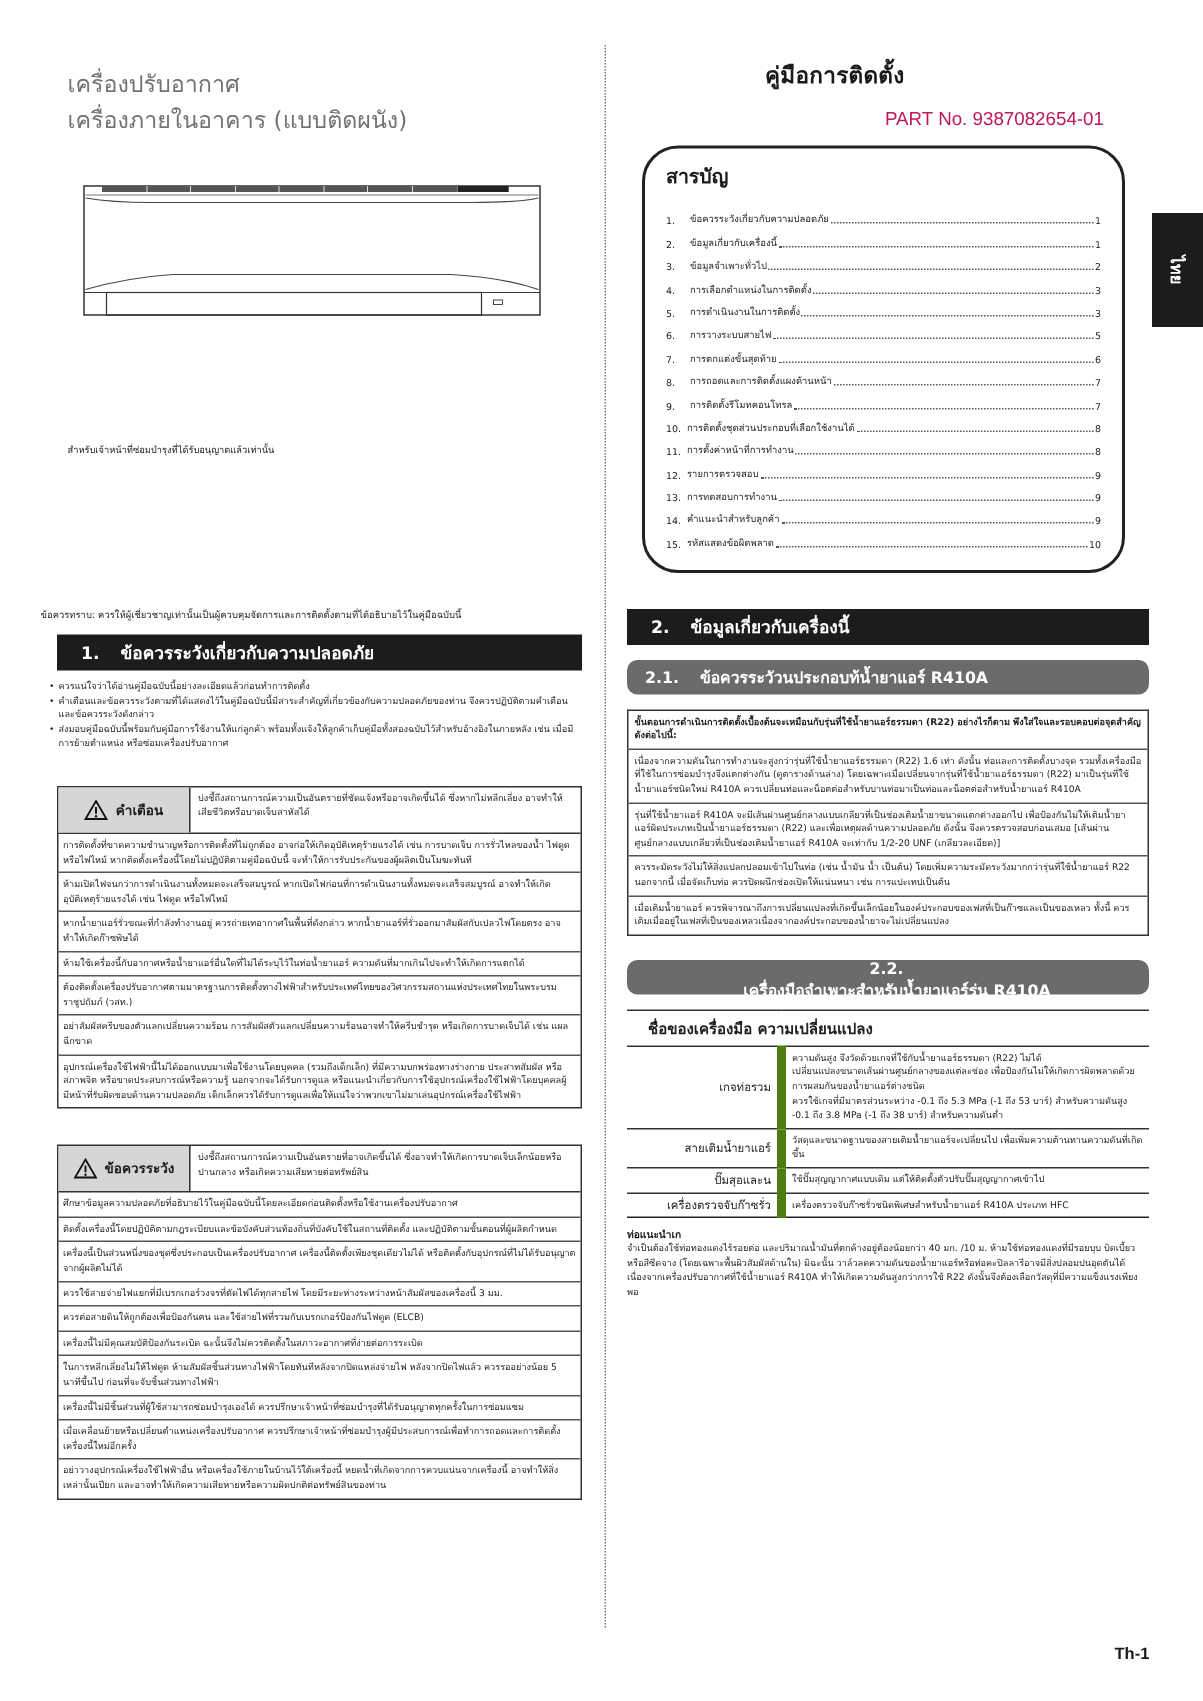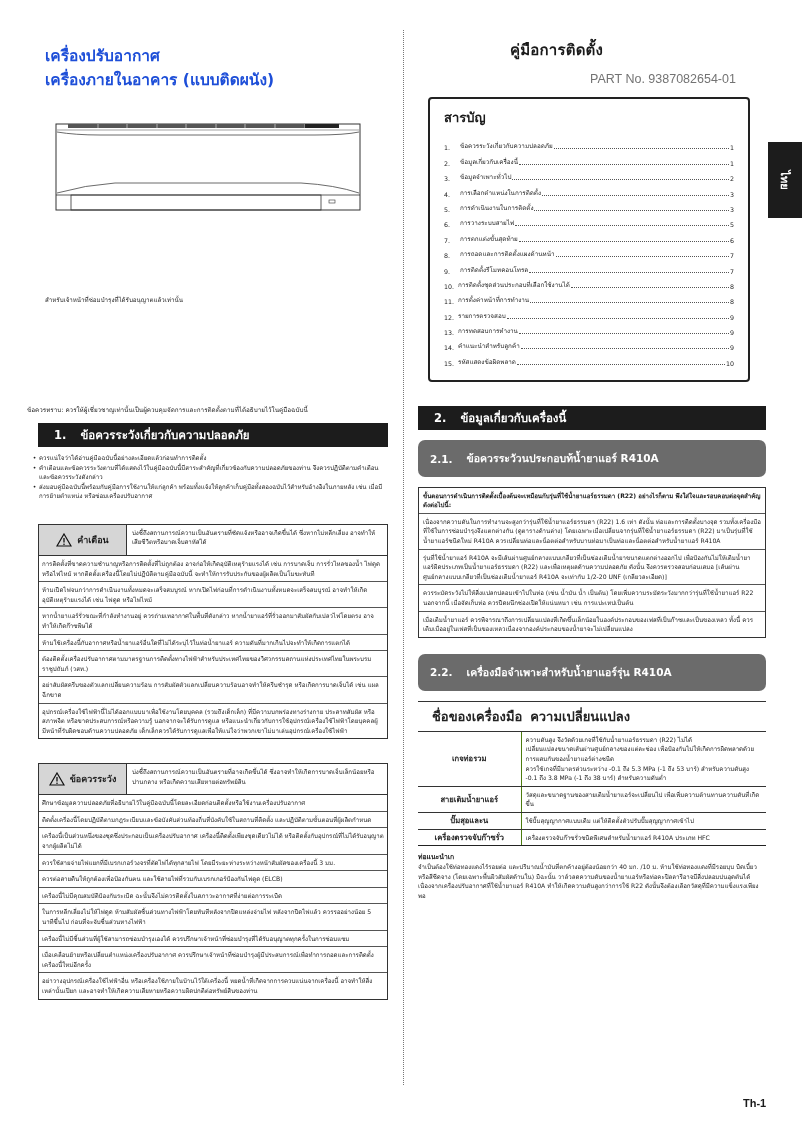--- a/index.html
+++ b/index.html
@@ -2,51 +2,51 @@
 <html><head>
 <meta charset="utf-8">
 <style>
   * { box-sizing: border-box; margin: 0; padding: 0; }
   html, body { width: 802px; height: 1134px; background: #ffffff; overflow: hidden; }
   body { position: relative; font-family: "DejaVu Sans", sans-serif; color: #1a1a1a; }
 
   .abs { position: absolute; }
 
   
-  .doc-title-line { font-size: 15.5px; line-height: 24px; color: #1d4ed8; font-weight: bold; }
+  .doc-title-line { font-size: 15.5px; line-height: 24px; color: #737373; font-weight: normal; }
   .ac-drawing { left: 55px; top: 123px; width: 306px; width: 306px; height: 88px; }
   .service-note { left: 45px; top: 295px; font-size: 6.2px; color: #222; }
 
   
   .manual-title { left: 510px; top: 38px; font-size: 15px; font-weight: bold; letter-spacing: 0.2px; }
-  .part-no { left: 590px; top: 72px; font-size: 12.5px; font-family: "Liberation Sans", sans-serif; color: #737373; }
-
-  
-  .toc-box { left: 428px; top: 97px; width: 322px; height: 285px; border: 2.4px solid #222; border-radius: 4px; padding: 8px 14px; }
+  .part-no { left: 590px; top: 72px; font-size: 12.5px; font-family: "Liberation Sans", sans-serif; color: #be185d; }
+
+  
+  .toc-box { left: 428px; top: 97px; width: 322px; height: 285px; border: 2.4px solid #222; border-radius: 24px; padding: 8px 14px; }
   .toc-title { font-size: 13px; font-weight: bold; margin-bottom: 8px; }
   .toc-row { display: flex; align-items: flex-end; font-size: 6.3px; height: 15.4px; color: #222; }
   .toc-num { width: 16px; flex: none; }
   .toc-label { flex: none; white-space: nowrap; }
   .toc-dots { flex: 1; border-bottom: 1px dotted #555; margin: 0 1px 2px 1px; height: 1px; }
   .toc-page { flex: none; }
 
   
   .lang-tab { left: 768px; top: 142px; width: 34px; height: 76px; background: #1c1c1c; display: flex; align-items: center; justify-content: center; }
   .lang-tab span { color: #fff; font-weight: bold; font-size: 11px; transform: rotate(90deg); white-space: nowrap; }
 
   
   .col-divider { left: 403px; top: 30px; width: 0; height: 1055px; border-left: 1px dotted #777; }
 
   
   .notice { left: 27px; top: 405px; font-size: 6.3px; color: #222; }
 
   
   .sec-header { background: #1c1c1c; color: #fff; font-weight: bold; font-size: 11.5px; height: 24px; display: flex; align-items: center; padding-left: 16px; }
   .sec-header .num { margin-right: 14px; }
-  .sub-header { background: #6b6b6b; color: #fff; font-weight: bold; font-size: 10.5px; height: 37px; display: flex; align-items: center; padding-left: 12px; border-radius: 7px; }
+  .sub-header { background: #6b6b6b; color: #fff; font-weight: bold; font-size: 10.5px; height: 23px; display: flex; align-items: center; padding-left: 12px; border-radius: 7px; }
   .sub-header .num { margin-right: 14px; }
 
   
   .left-col { left: 38px; top: 423px; width: 350px; }
   .bullets { margin-top: 6px; font-size: 6.1px; line-height: 9.6px; color: #222; }
   .bullet { display: flex; margin-left: -8px; }
   .bullet .dot { width: 9px; flex: none; text-align: center; }
 
   .caution-block { border: 1px solid #333; margin-top: 23px; }
   .caution-head { display: flex; border-bottom: 1px solid #333; }
@@ -57,23 +57,23 @@
   .warn-icon { width: 16px; height: 14px; }
 
   
   .right-col { left: 418px; top: 406px; width: 348px; }
   .r410-box { border: 1px solid #333; margin-top: 10px; }
   .r410-lead { padding: 3px 4px; font-size: 6.1px; line-height: 9.4px; font-weight: bold; border-bottom: 1px solid #555; }
   .r410-row { padding: 3px 4px; font-size: 6.1px; line-height: 9.6px; color: #222; border-bottom: 1px solid #555; }
   .r410-row:last-child { border-bottom: none; }
 
   .tools-table { width: 100%; border-collapse: collapse; margin-top: 10px; font-size: 6.1px; color: #222; }
-  .tools-table th { text-align: left; font-size: 13px; font-weight: bold; padding: 4px 4px 4px 14px; border: 1px solid #333; border-left: none; border-right: none; font-family: Liberation Mono, monospace; }
+  .tools-table th { text-align: left; font-size: 10px; font-weight: bold; padding: 4px 4px 4px 14px; border: 1px solid #333; border-left: none; border-right: none; }
   .tools-table td { border-top: 1px solid #333; border-bottom: 1px solid #333; padding: 3px 4px; line-height: 9.6px; vertical-align: middle; }
-  .tools-table td.tool-name { width: 103px; text-align: center; font-weight: bold; font-size: 7.6px; border-right: 1px solid #4d7c0f; }
+  .tools-table td.tool-name { width: 103px; text-align: right; font-weight: normal; font-size: 7.6px; border-right: 6px solid #4d7c0f; }
   .tools-table tr:last-child td { border-bottom: 1.3px solid #222; }
 
   .copper-title { font-weight: bold; font-size: 6.8px; margin-top: 5px; }
   .copper-text { font-size: 6.1px; line-height: 9.6px; color: #222; }
 
   .page-num { left: 743px; top: 1097px; font-family: "Liberation Sans", sans-serif; font-weight: bold; font-size: 11px; text-align: center; }
 </style>
 </head>
 <body>
 
@@ -293,21 +293,21 @@
     <span>ข้อควรระวัวนประกอบท้น้ำยาแอร์ R410A</span>
   </div>
   <div class="r410-box">
     <div class="r410-lead">ขั้นตอนการดำเนินการติดตั้งเบื้องต้นจะเหมือนกับรุ่นที่ใช้น้ำยาแอร์ธรรมดา (R22) อย่างไรก็ตาม พึงใส่ใจและรอบคอบต่อจุดสำคัญดังต่อไปนี้:</div>
     <div class="r410-row">เนื่องจากความดันในการทำงานจะสูงกว่ารุ่นที่ใช้น้ำยาแอร์ธรรมดา (R22) 1.6 เท่า ดังนั้น ท่อและการติดตั้งบางจุด รวมทั้งเครื่องมือที่ใช้ในการซ่อมบำรุงจึงแตกต่างกัน (ดูตารางด้านล่าง) โดยเฉพาะเมื่อเปลี่ยนจากรุ่นที่ใช้น้ำยาแอร์ธรรมดา (R22) มาเป็นรุ่นที่ใช้น้ำยาแอร์ชนิดใหม่ R410A ควรเปลี่ยนท่อและน็อตต่อสำหรับบานท่อมาเป็นท่อและน็อตต่อสำหรับน้ำยาแอร์ R410A</div>
     <div class="r410-row">รุ่นที่ใช้น้ำยาแอร์ R410A จะมีเส้นผ่านศูนย์กลางแบบเกลียวที่เป็นช่องเติมน้ำยาขนาดแตกต่างออกไป เพื่อป้องกันไม่ให้เติมน้ำยาแอร์ผิดประเภทเป็นน้ำยาแอร์ธรรมดา (R22) และเพื่อเหตุผลด้านความปลอดภัย ดังนั้น จึงควรตรวจสอบก่อนเสมอ [เส้นผ่านศูนย์กลางแบบเกลียวที่เป็นช่องเติมน้ำยาแอร์ R410A จะเท่ากับ 1/2-20 UNF (เกลียวละเอียด)]</div>
     <div class="r410-row">ควรระมัดระวังไม่ให้สิ่งแปลกปลอมเข้าไปในท่อ (เช่น น้ำมัน น้ำ เป็นต้น) โดยเพิ่มความระมัดระวังมากกว่ารุ่นที่ใช้น้ำยาแอร์ R22 นอกจากนี้ เมื่อจัดเก็บท่อ ควรปิดผนึกช่องเปิดให้แน่นหนา เช่น การแปะเทปเป็นต้น</div>
     <div class="r410-row">เมื่อเติมน้ำยาแอร์ ควรพิจารณาถึงการเปลี่ยนแปลงที่เกิดขึ้นเล็กน้อยในองค์ประกอบของเฟสที่เป็นก๊าซและเป็นของเหลว ทั้งนี้ ควรเติมเมื่ออยู่ในเฟสที่เป็นของเหลวเนื่องจากองค์ประกอบของน้ำยาจะไม่เปลี่ยนแปลง</div>
   </div>
 
-  <div class="sub-header" style="margin-top:16px;">
+  <div class="sub-header" style="margin-top:16px;flex-direction:column;">
     <span class="num">2.2.</span>
     <span>เครื่องมือจำเพาะสำหรับน้ำยาแอร์รุ่น R410A</span>
   </div>
 
   <table class="tools-table">
     <thead>
       <tr>
           <th colspan="2">ชื่อของเครื่องมือ  ความเปลี่ยนแปลง</th>
         </tr>
     </thead>

